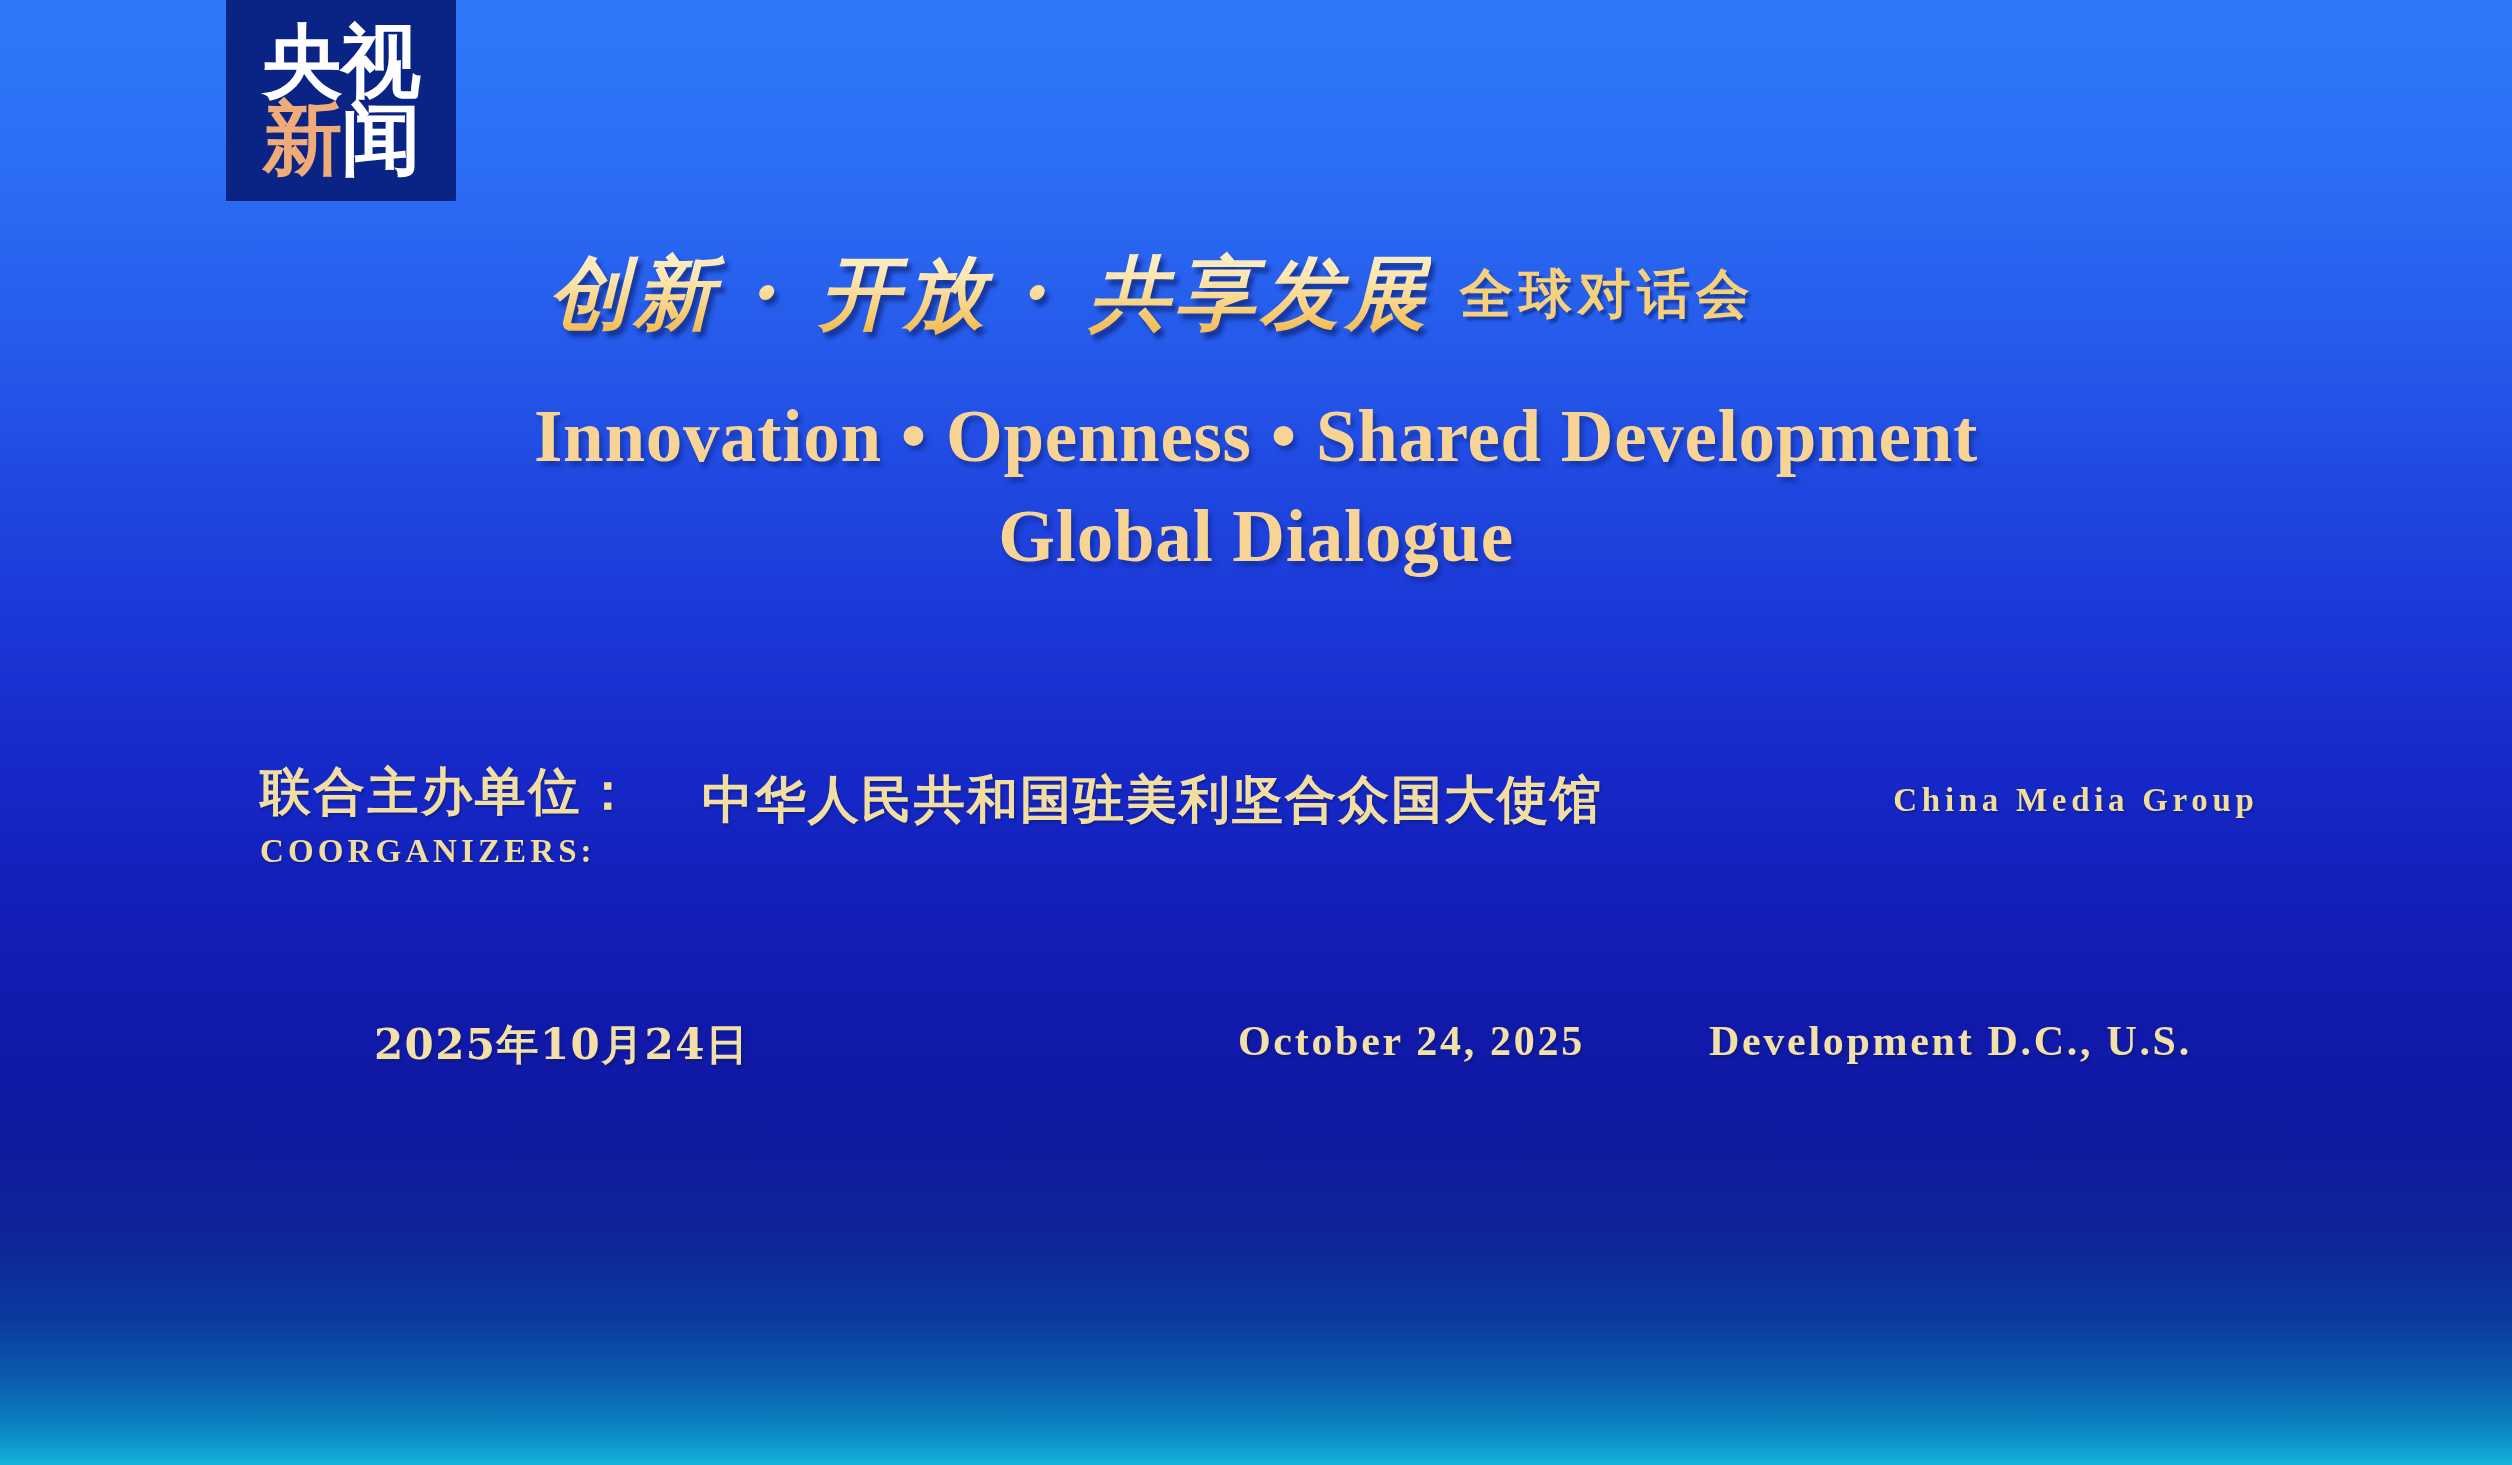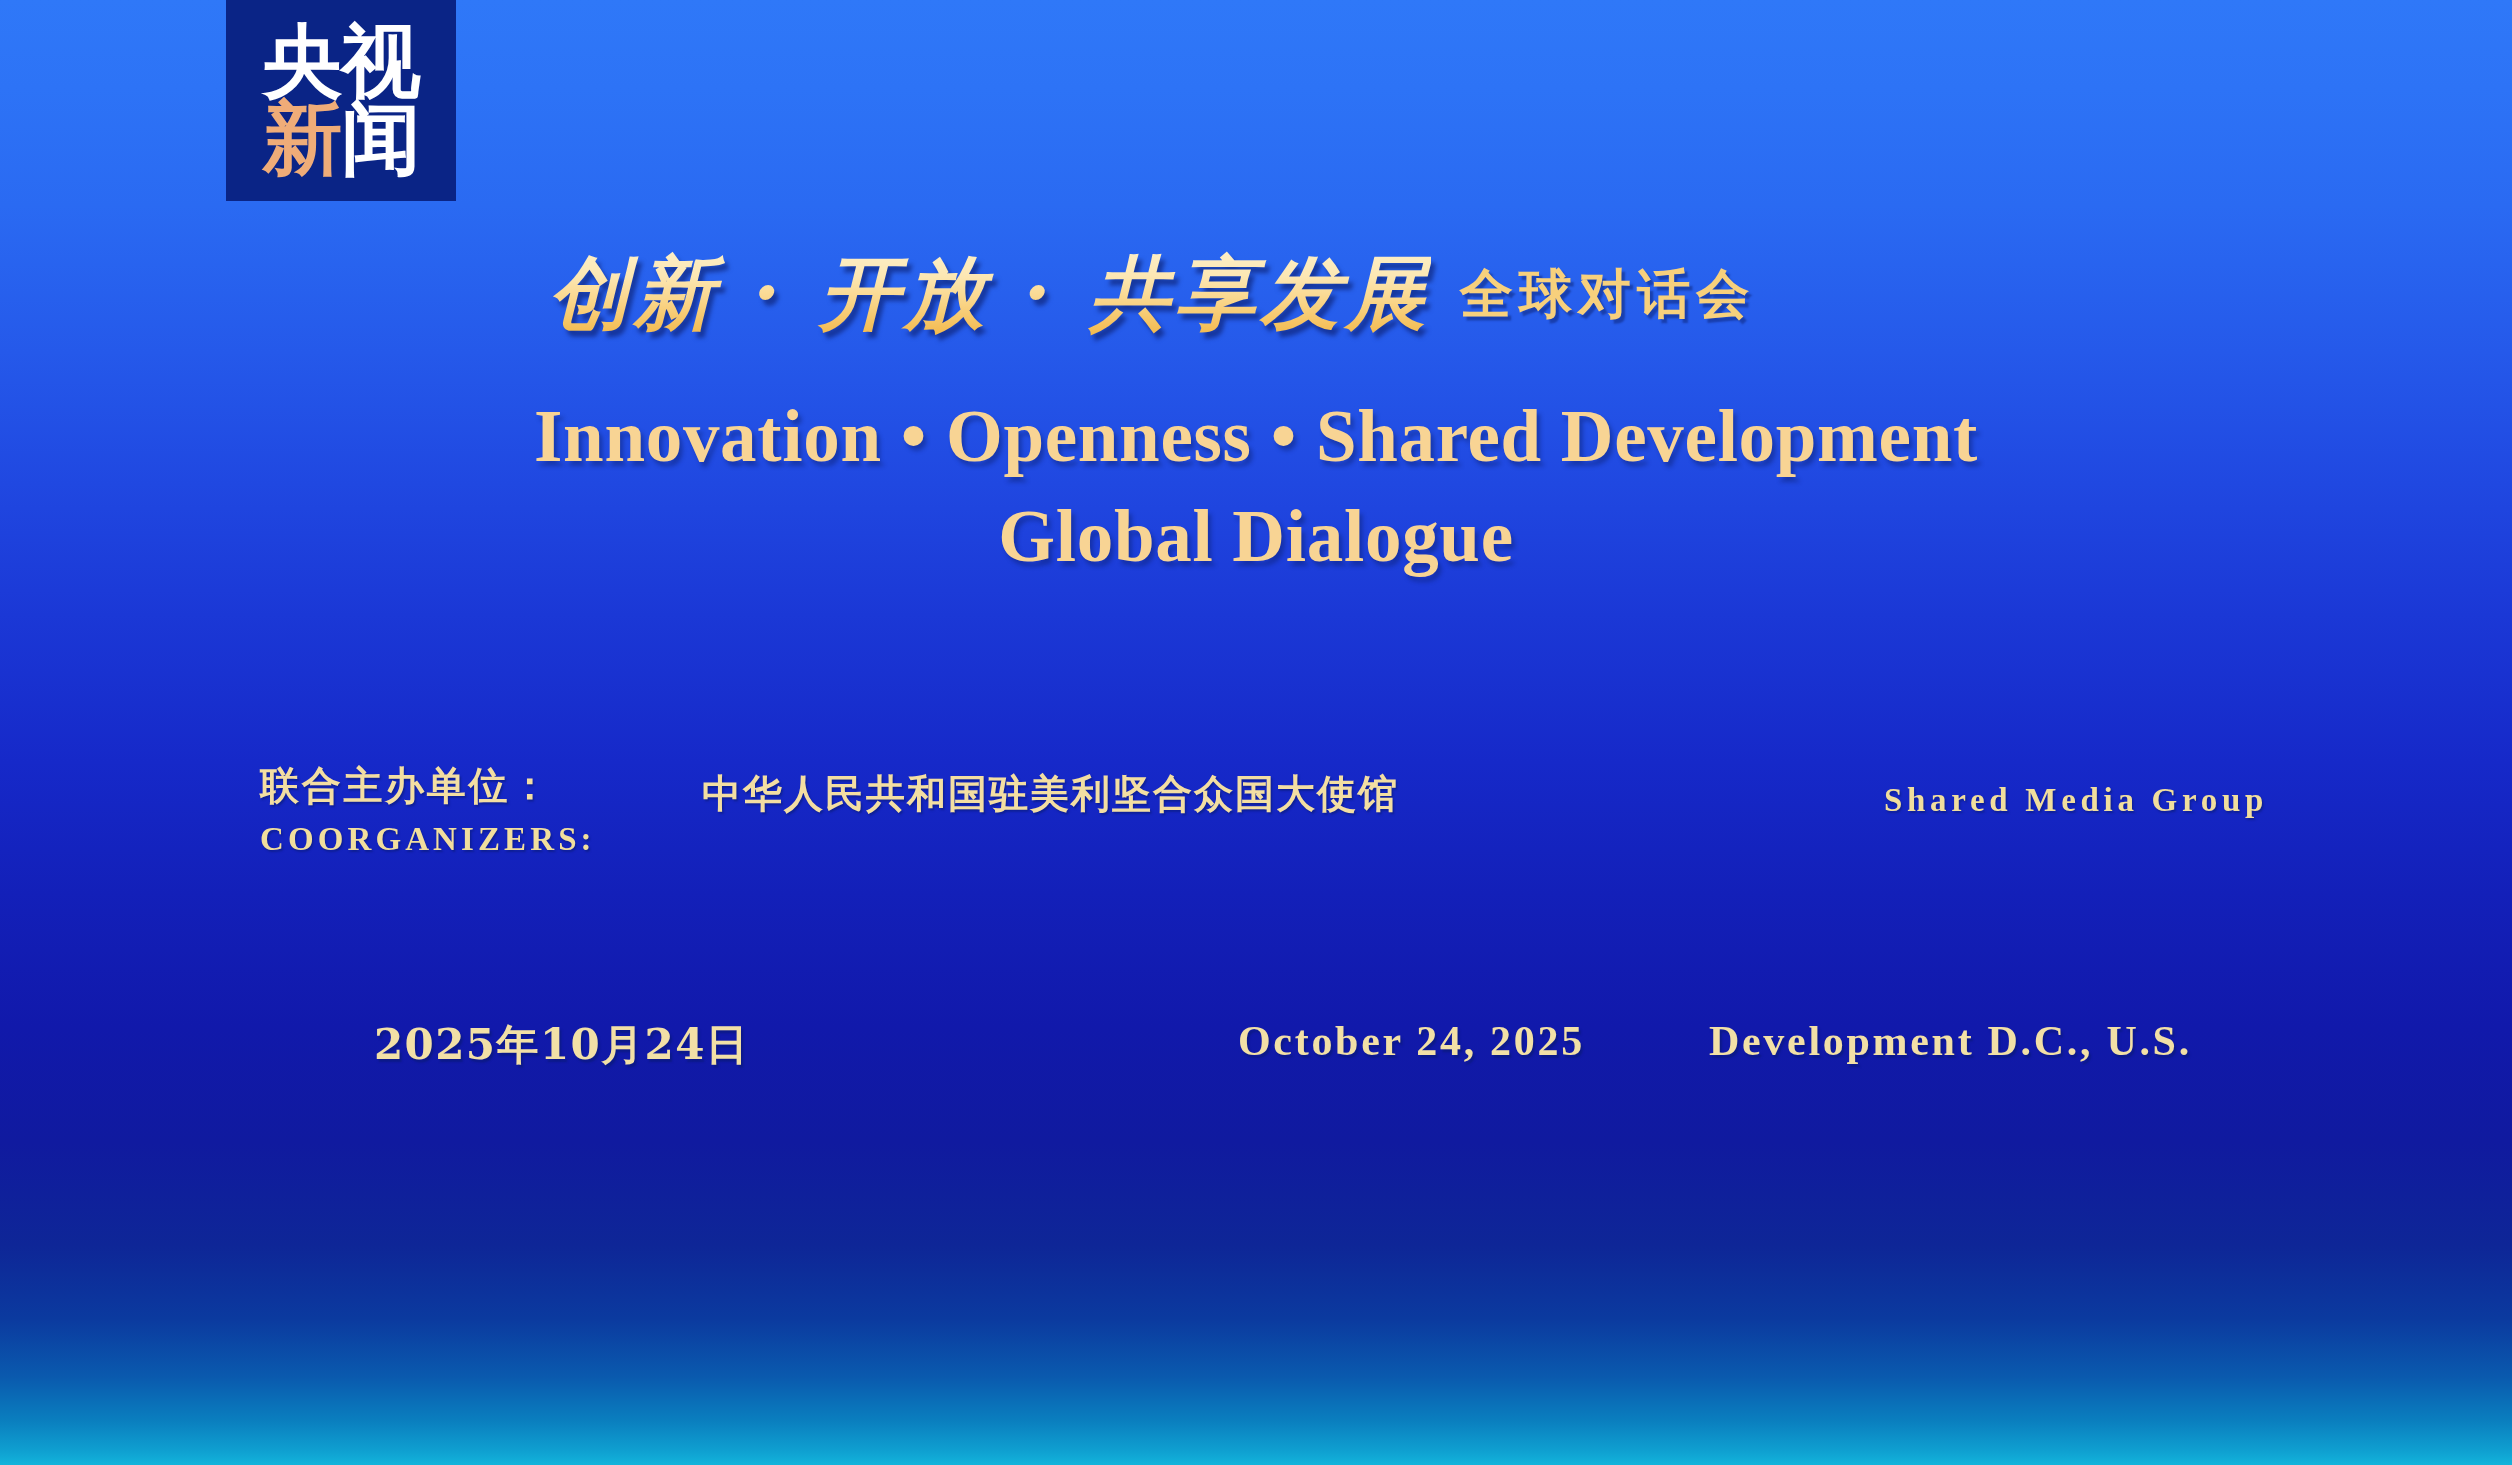--- a/index.html
+++ b/index.html
@@ -119,21 +119,21 @@
     width: 2512px;
     height: 109px;
   }
   .coorg-col {
     position: absolute;
     white-space: nowrap;
   }
   .coorg-cn {
     display: block;
     font-family: "DejaVu Serif", "Liberation Serif", serif;
-    font-size: 39px;
+    font-size: 51px;
     font-weight: 700;
     color: #f3dea2;
     line-height: 1;
     text-shadow: 1.4px 2px 2px rgba(8, 25, 105, 0.5);
   }
   .coorg-en {
     display: block;
     font-family: "Liberation Serif", "DejaVu Serif", serif;
     font-size: 33px;
     font-weight: 700;
@@ -203,21 +203,21 @@
     <div id="coorg-label" class="coorg-col">
       <span class="coorg-cn">联合主办单位：</span>
       <span class="coorg-en">COORGANIZERS:</span>
     </div>
 
     <div id="coorg-embassy" class="coorg-col">
       <span class="coorg-cn">中华人民共和国驻美利坚合众国大使馆</span>
     </div>
 
     <div id="coorg-cmg" class="coorg-col">
-      <span class="coorg-en">Shared Media Group</span>
+      <span class="coorg-en">China Media Group</span>
     </div>
   </div>
 
   <div id="datebar">
     <span id="date-cn" class="date-item cn">2025年10月24日</span>
     <span id="date-en" class="date-item">October 24, 2025</span>
     <span id="place-en" class="date-item">Development D.C., U.S.</span>
   </div>
 
 </div>

